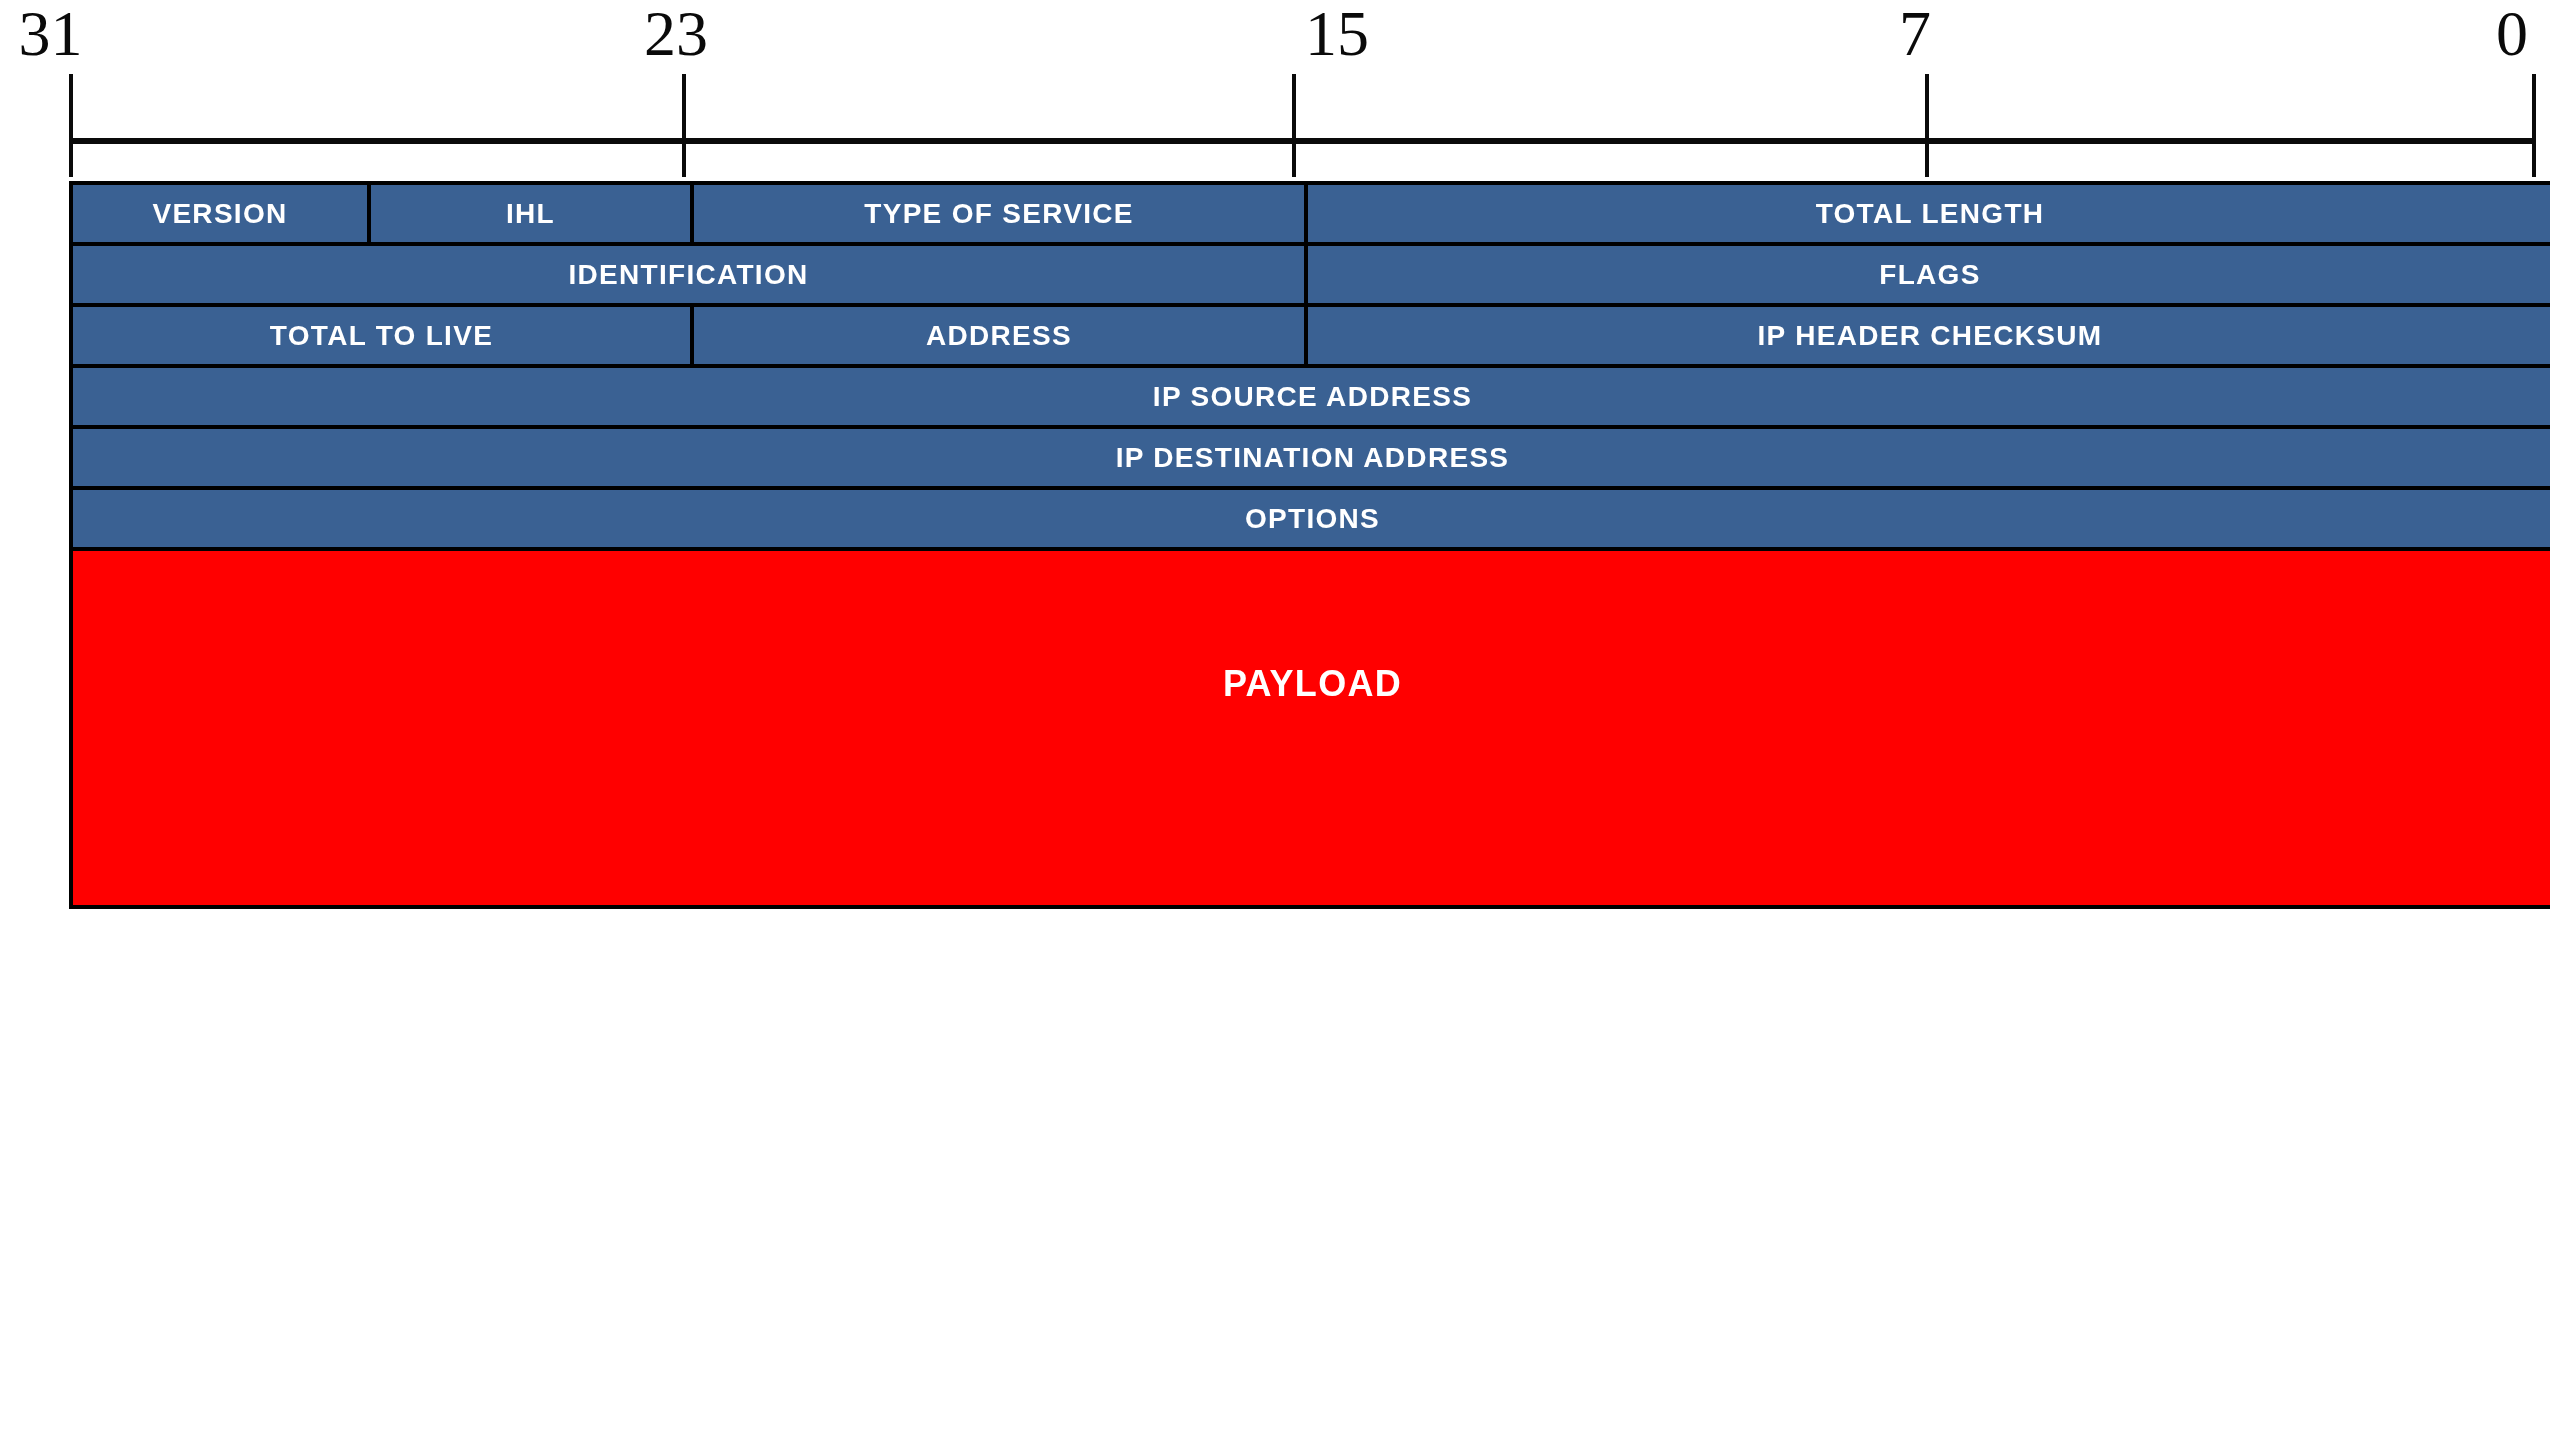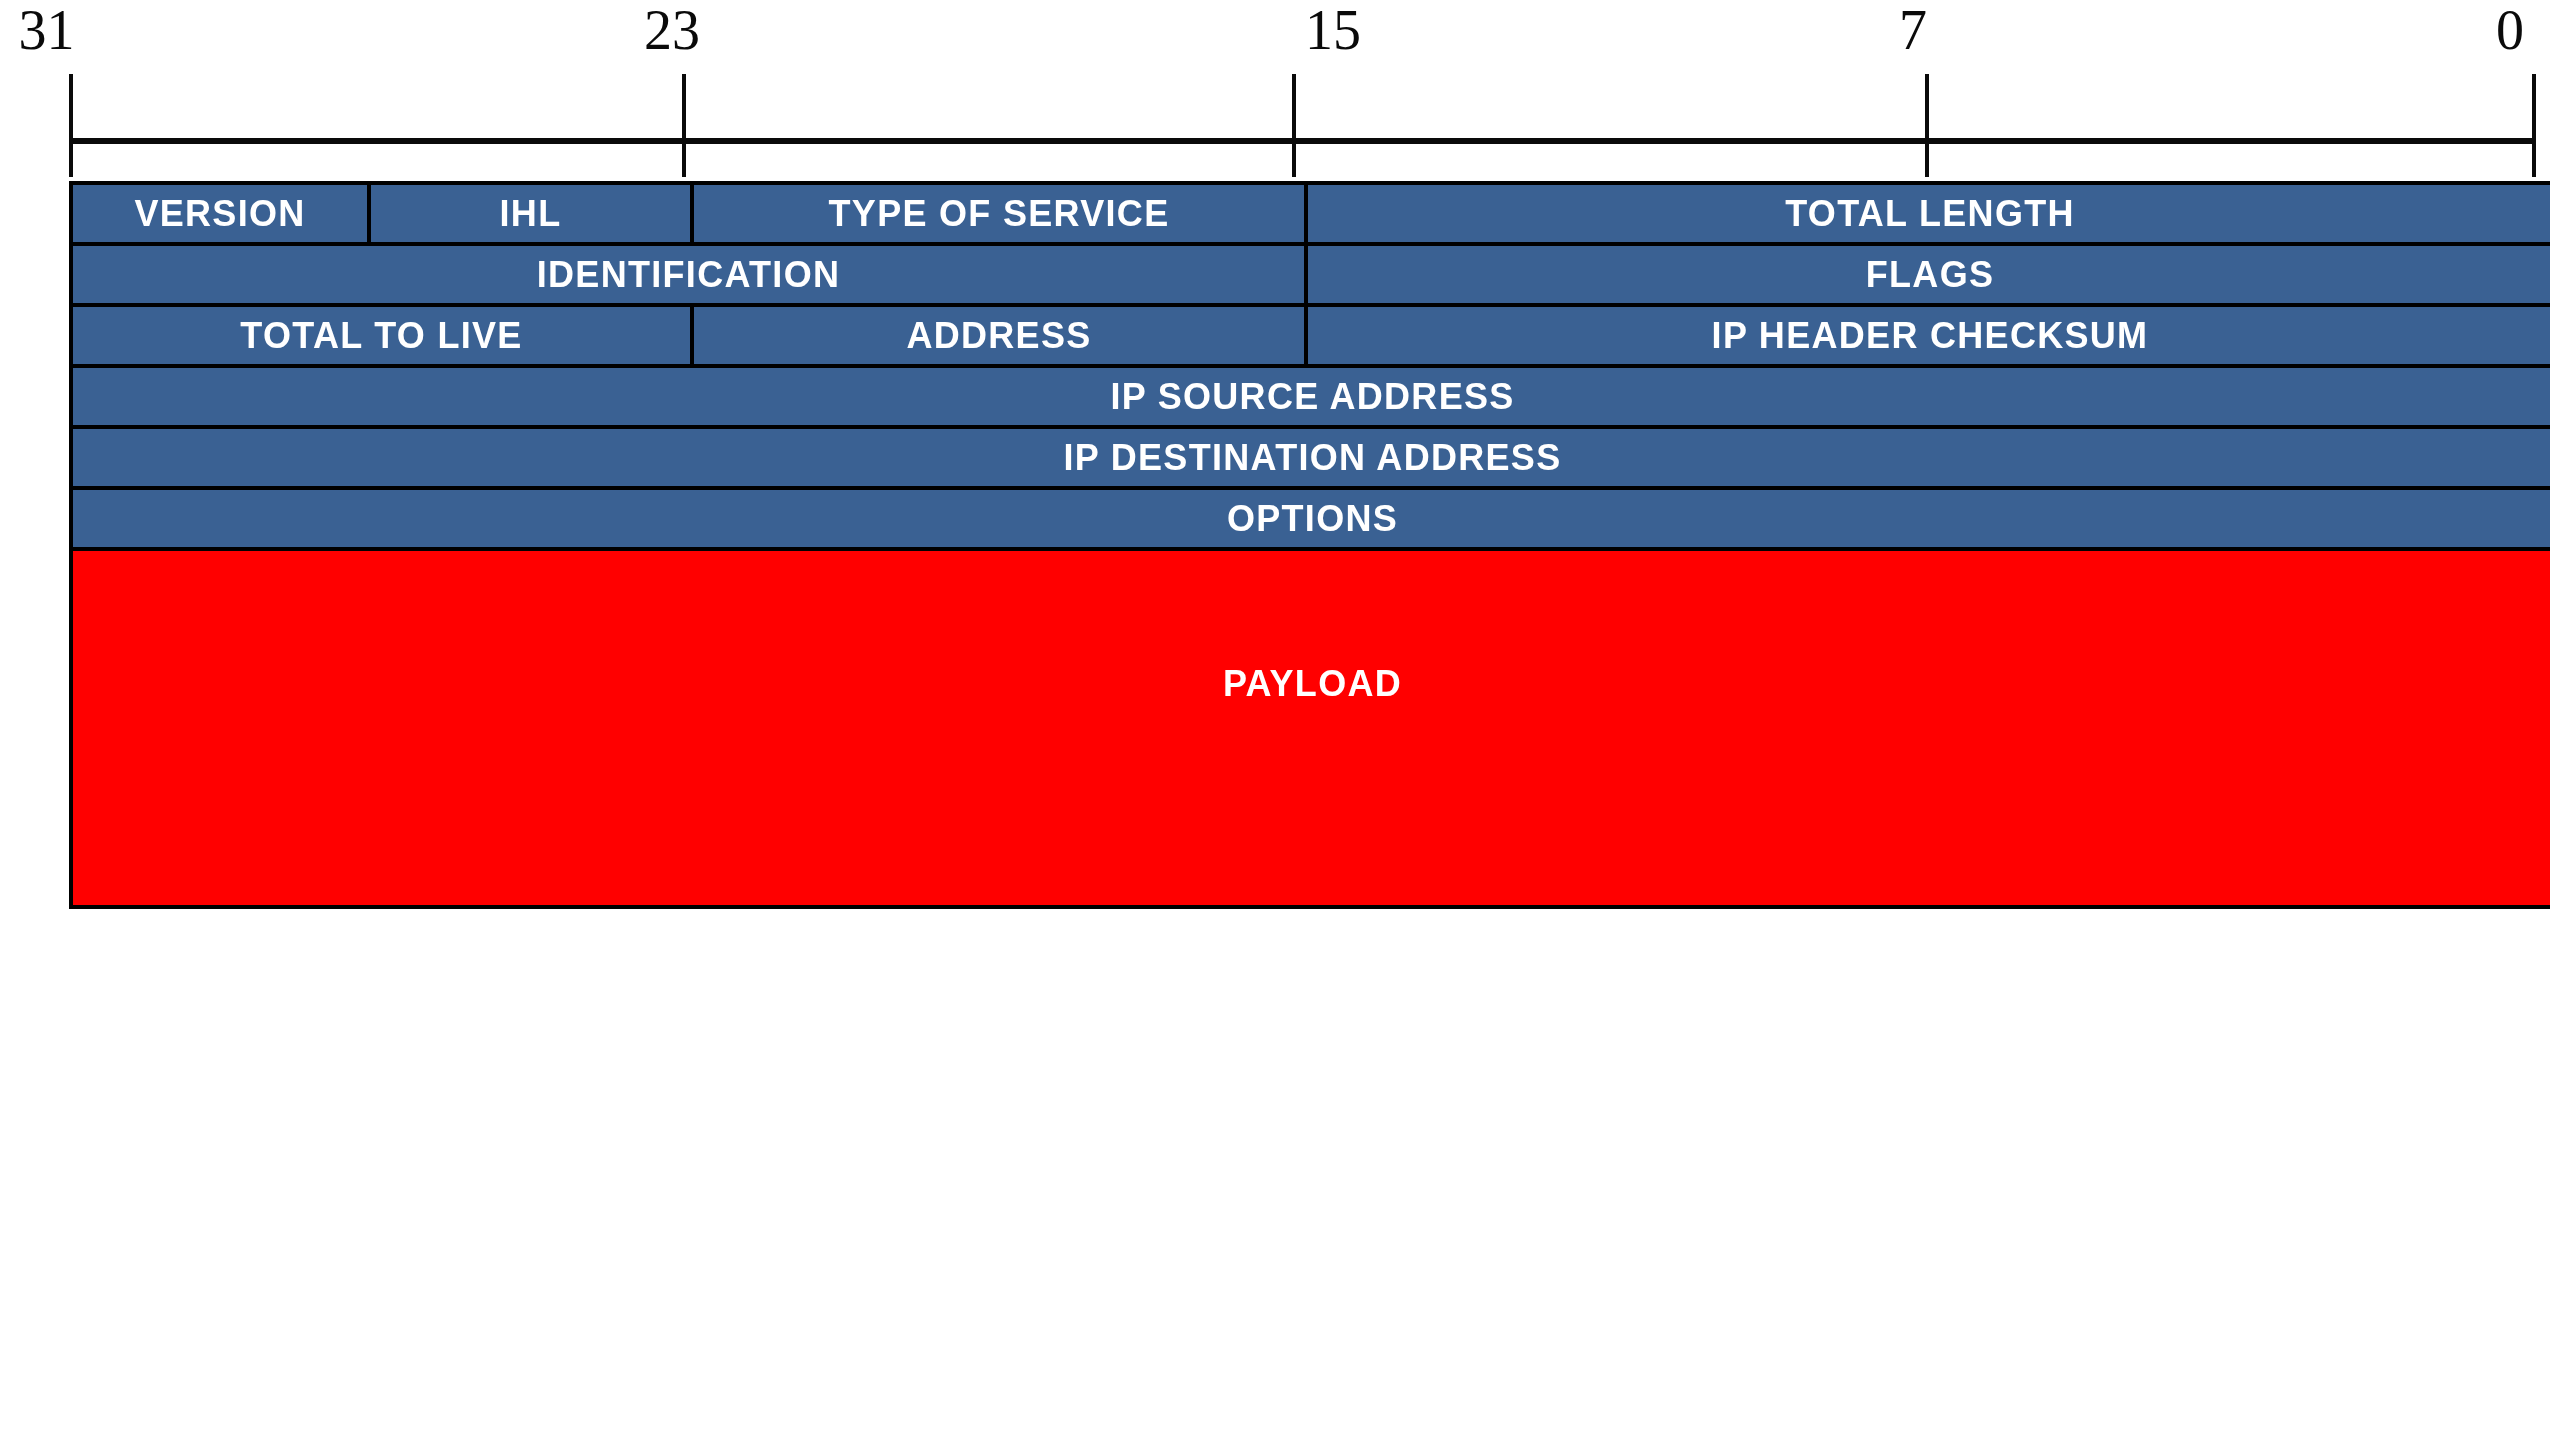--- a/index.html
+++ b/index.html
@@ -25,21 +25,21 @@
     position: absolute;
     left: 0;
     top: 0;
     width: 2550px;
     height: 181px;
   }
   .ruler-label {
     position: absolute;
     top: 1.7px;
     font-family: "Liberation Serif", serif;
-    font-size: 56px;
+    font-size: 64px;
     font-weight: 400;
     color: #0a0a0a;
     line-height: 1;
     white-space: nowrap;
   }
   .ruler-tick {
     position: absolute;
     top: 74px;
     width: 4.2px;
     height: 103px;
@@ -64,21 +64,21 @@
     table-layout: fixed;
   }
   .packet td {
     border: 4.2px solid #000000;
     background: #3a6193;
     color: #ffffff;
     text-align: center;
     vertical-align: middle;
     font-family: "Liberation Sans", sans-serif;
     font-weight: bold;
-    font-size: 36px;
+    font-size: 28px;
     letter-spacing: 1.3px;
     height: 57px;
     padding: 0;
     white-space: nowrap;
   }
   .packet td.payload-cell {
     background: #ff0000;
     height: 354px;
     vertical-align: middle;
     font-size: 36px;

